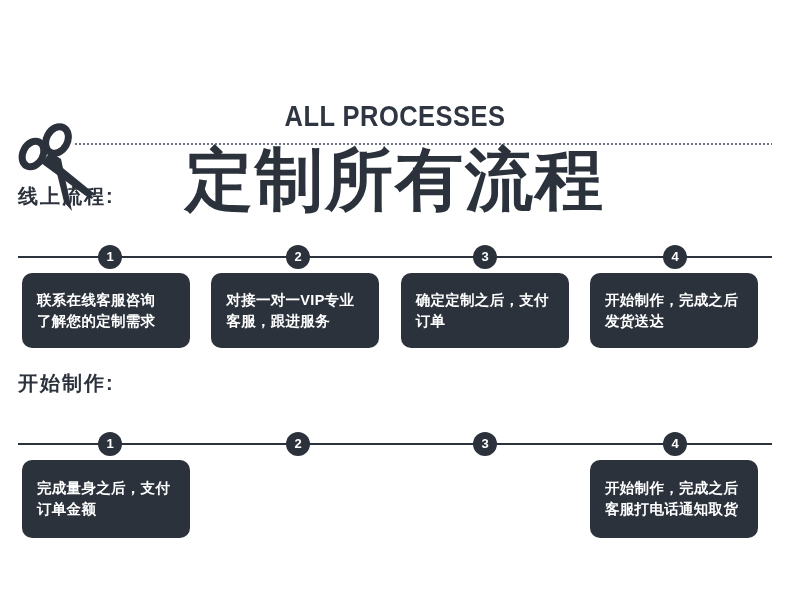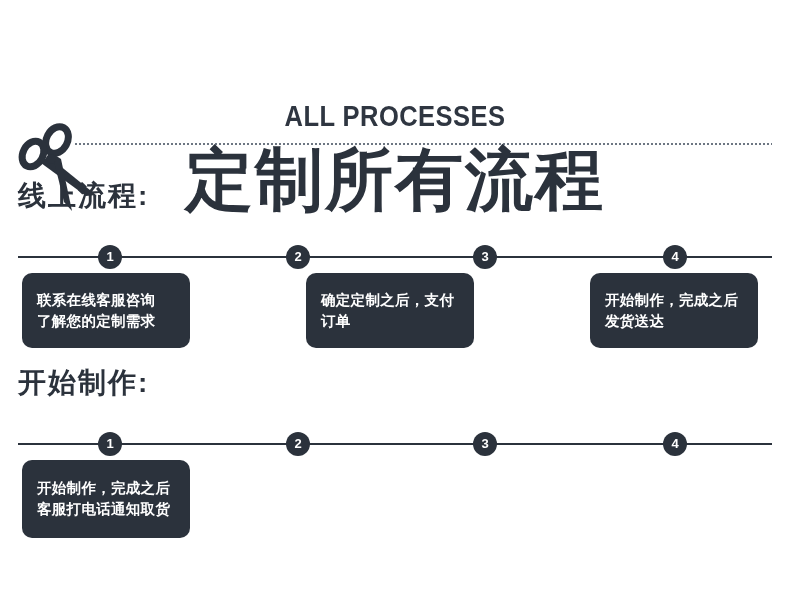--- a/index.html
+++ b/index.html
@@ -80,21 +80,21 @@
     left: 0;
     width: 790px;
   }
   .section-online { top: 175px; }
   .section-offline { top: 362px; }
 
   .section-heading {
     position: absolute;
     left: 18px;
     top: 2px;
-    font-size: 28px;
+    font-size: 20px;
     font-weight: bold;
     letter-spacing: 2px;
     color: #2b323c;
     line-height: 38px;
   }
 
   .timeline {
     position: absolute;
     left: 18px;
     top: 70px;
@@ -198,20 +198,24 @@
       <div class="step-badge b3">3</div>
       <div class="step-badge b4">4</div>
     </div>
 
     <div class="cards">
       <div class="card">
         <span class="card-text">联系在线客服咨询
 了解您的定制需求</span>
       </div>
       <div class="card">
+        <span class="card-text">对接一对一VIP专业
+客服，跟进服务</span>
+      </div>
+      <div class="card">
         <span class="card-text">确定定制之后，支付
 订单</span>
       </div>
       <div class="card">
         <span class="card-text">开始制作，完成之后
 发货送达</span>
       </div>
     </div>
   </div>
 
@@ -221,19 +225,23 @@
     <div class="timeline">
       <div class="timeline-line"></div>
       <div class="step-badge b1">1</div>
       <div class="step-badge b2">2</div>
       <div class="step-badge b3">3</div>
       <div class="step-badge b4">4</div>
     </div>
 
     <div class="cards">
       <div class="card">
+        <span class="card-text">完成量身之后，支付
+订单金额</span>
+      </div>
+      <div class="card">
         <span class="card-text">开始制作，完成之后
 客服打电话通知取货</span>
       </div>
     </div>
   </div>
 
 </div>
 
 </body></html>

